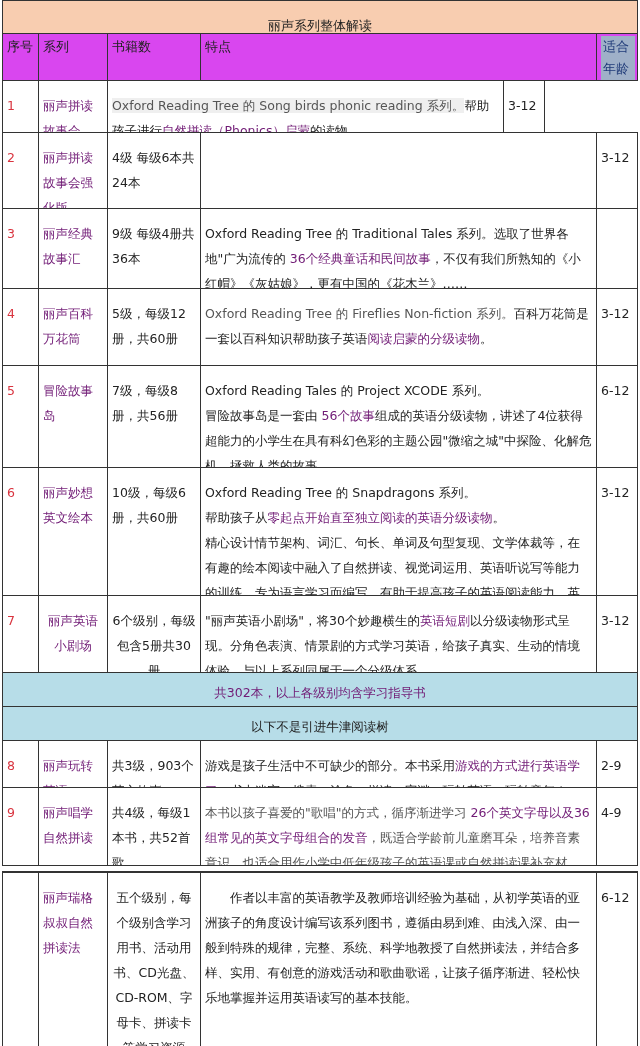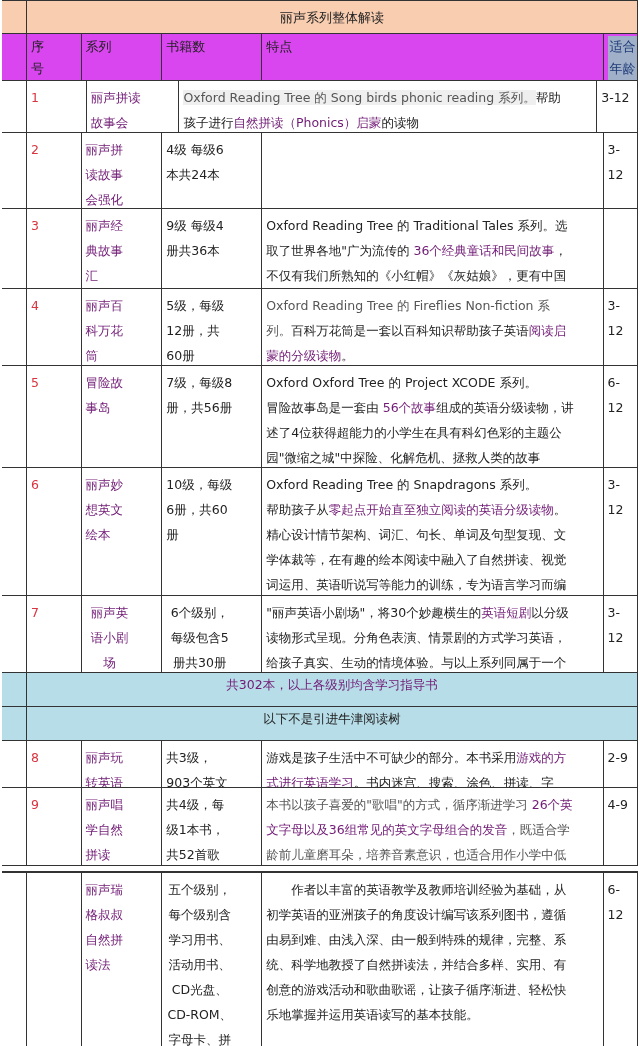--- a/index.html
+++ b/index.html
@@ -1,20 +1,20 @@
 <!DOCTYPE html>
 <html><head>
 <meta charset="utf-8">
 <style>
   html, body { margin:0; padding:0; background:#ffffff; }
   body { width:640px; height:1046px; overflow:hidden; position:relative;
          font-family:"DejaVu Sans", "Liberation Sans", sans-serif; color:#222; }
   .tbl { position:absolute; left:2px; top:0; width:636px; }
   .row { display:flex; border-bottom:1px solid #333; box-sizing:border-box; }
-  .cell { box-sizing:border-box; border-left:1px solid #333; padding:4px 4px; font-size:12.5px; line-height:25px; overflow:hidden;margin-left:24px; }
+  .cell { box-sizing:border-box; border-left:1px solid #333; padding:12px 4px; font-size:12.5px; line-height:25px; overflow:hidden; }
   .cell:last-child { border-right:1px solid #333; }
   .c1 { width:36px; }
   .c2 { width:69px; }
   .c3 { width:93px; }
   .c4 { width:396px; }
   .c5 { width:42px; }
   .title-row { background:#f8cdb0; border-top:1px solid #333; height:34px; }
   .title-row .cell { width:636px; text-align:center; line-height:26px; font-size:13px; }
   .head-row { background:#d946ef; height:47px; }
   .head-row .cell { line-height:22px; font-size:13px; padding-top:2px; }
@@ -70,21 +70,21 @@
         <div class="cell c1 num">4</div>
         <div class="cell c2 red">丽声百科万花筒</div>
         <div class="cell c3">5级，每级12册，共60册</div>
         <div class="cell c4"><span class="grey">Oxford Reading Tree 的 Fireflies Non-fiction 系列。</span><span>百科万花筒是一套以百科知识帮助孩子英语</span><span class="red">阅读启蒙的分级读物</span><span>。</span></div>
         <div class="cell c5">3-12</div>
       </div>
       <div class="row" style="height: 102px;">
         <div class="cell c1 num">5</div>
         <div class="cell c2 red">冒险故事岛</div>
         <div class="cell c3">7级，每级8册，共56册</div>
-        <div class="cell c4"><span>Oxford Oxford Tree 的 Project XCODE 系列。</span><br><span>冒险故事岛是一套由 </span><span class="red">56个故事</span><span>组成的英语分级读物，讲述了4位获得超能力的小学生在具有科幻色彩的主题公园"微缩之城"中探险、化解危机、拯救人类的故事</span></div>
+        <div class="cell c4"><span>Oxford Reading Tales 的 Project XCODE 系列。</span><br><span>冒险故事岛是一套由 </span><span class="red">56个故事</span><span>组成的英语分级读物，讲述了4位获得超能力的小学生在具有科幻色彩的主题公园"微缩之城"中探险、化解危机、拯救人类的故事</span></div>
         <div class="cell c5">6-12</div>
       </div>
       <div class="row" style="height: 128px;">
         <div class="cell c1 num">6</div>
         <div class="cell c2 red">丽声妙想英文绘本</div>
         <div class="cell c3">10级，每级6册，共60册</div>
         <div class="cell c4"><span>Oxford Reading Tree 的 Snapdragons 系列。</span><br><span>帮助孩子从</span><span class="red">零起点开始直至独立阅读的英语分级读物</span><span>。</span><br><span>精心设计情节架构、词汇、句长、单词及句型复现、文学体裁等，在有趣的绘本阅读中融入了自然拼读、视觉词运用、英语听说写等能力的训练，专为语言学习而编写。有助于提高孩子的英语阅读能力、英</span></div>
         <div class="cell c5">3-12</div>
       </div>
       <div class="row" style="height: 77px;">

